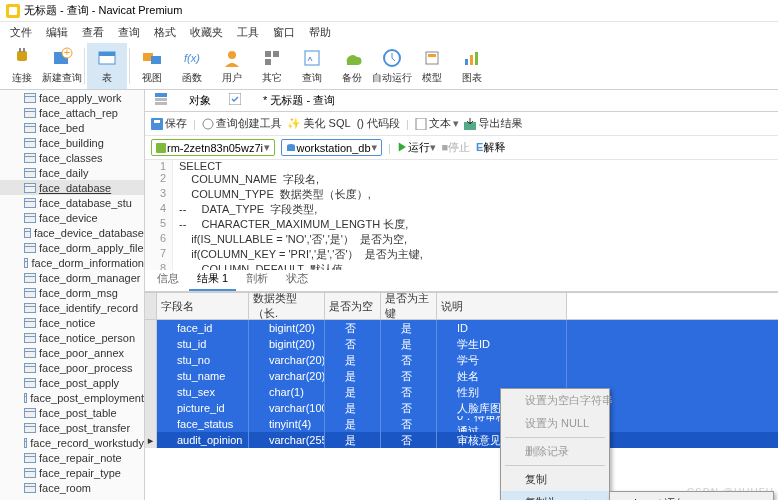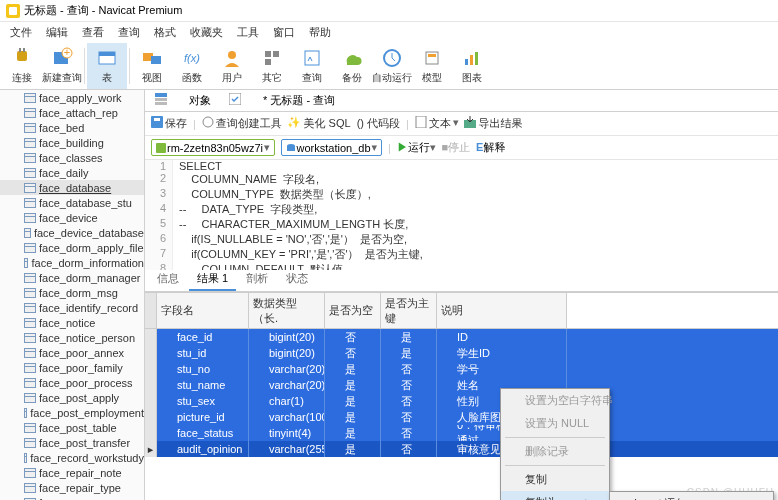--- a/index.html
+++ b/index.html
@@ -16,34 +16,34 @@
 .main { display: flex; height: calc(500px - 90px); }
 .sidebar { width: 145px; border-right: 1px solid #d0d0d0; overflow: hidden; background: #fafafa; }
 .sidebar .treeitem { display: flex; align-items: center; height: 15px; padding-left: 24px; white-space: nowrap; color: #333; }
 .sidebar .treeitem.sel { background: #e5e5e5; text-decoration: underline; }
 .sidebar .tableic { width: 12px; height: 10px; background: #f0f0f0; border: 1px solid #7a9abf; margin-right: 3px; display: inline-block; position: relative; }
 .sidebar .tableic::before { content: ""; position: absolute; top: 2px; left: 0; right: 0; height: 1px; background: #7a9abf; }
 .content { flex: 1; display: flex; flex-direction: column; overflow: hidden; }
 .tabbar { height: 22px; display: flex; align-items: center; border-bottom: 1px solid #d0d0d0; padding-left: 6px; gap: 10px; }
 .tabbar .tab { display: flex; gap: 22px; padding: 2px 4px; }
 .toolrow { height: 24px; display: flex; align-items: center; padding: 0 6px; gap: 6px; background: #fff; border-bottom: 1px solid #e5e5e5; }
-.toolrow .btn { display: flex; align-items: flex-start; gap: 2px; color: #333; }
+.toolrow .btn { display: flex; align-items: center; gap: 2px; color: #333; }
 .connrow { height: 24px; display: flex; align-items: center; padding: 0 6px; gap: 6px; background: #fff; border-bottom: 1px solid #e5e5e5; }
 .dropdown { border: 1px solid #7fba3c; border-radius: 2px; padding: 1px 4px; display: flex; align-items: center; gap: 1px; background: #fff; }
 .dropdown.db { border-color: #4a90d9; }
 .editor { height: 110px; background: #fff; overflow: hidden; font-family: Consolas, monospace; }
 .editor .line { display: flex; }
 .editor .gutter { width: 28px; text-align: right; padding-right: 6px; color: #999; background: #fafafa; border-right: 1px solid #eee; }
 .editor .code { padding-left: 6px; white-space: pre; color: #333; }
 .kw { color: #0070c0; }
 .cmt { color: #888; }
 .rtabs { height: 22px; display: flex; align-items: flex-end; border-bottom: 1px solid #d0d0d0; padding-left: 4px; gap: 2px; }
 .rtabs .rtab { padding: 3px 8px; color: #666; border-bottom: 2px solid transparent; }
 .rtabs .rtab.active { color: #000; border-bottom: 2px solid #4a90d9; }
-.reshdr { height: 37px; background: #fff; display: flex; border-bottom: 1px solid #ccc; border-top: 1px solid #ccc; }
+.reshdr { height: 28px; background: #fff; display: flex; border-bottom: 1px solid #ccc; border-top: 1px solid #ccc; }
 .reshdr .cell { border-right: 1px solid #ccc; padding: 2px 4px; display: flex; align-items: center; color: #333; background: #f5f5f5; }
 .resrow { height: 16px; display: flex; background: #2d6cdf; color: #fff; }
 .resrow .cell { border-right: 1px solid #5a8ce0; padding: 1px 20px; display: flex; align-items: center; overflow: hidden; }
 .resrow.last { background: #1a56c4; }
 .rowptr { width: 12px; background: #e5e5e5; border-right: 1px solid #ccc; color: #333; display: flex; align-items: center; justify-content: center; }
 .contextmenu { position: absolute; background: #f0f0f0; border: 1px solid #999; box-shadow: 2px 2px 4px rgba(0,0,0,0.3); z-index: 100; }
 .contextmenu .mi { padding: 4px 18px 4px 24px; color: #333; white-space: nowrap; display: flex; justify-content: space-between; gap: 20px; }
 .contextmenu .mi.disabled { color: #999; }
 .contextmenu .mi.hover { background: #d6e8f5; }
 .contextmenu .sep { height: 1px; background: #ccc; margin: 2px 4px; }
@@ -261,24 +261,20 @@
       <div class="treeitem">
         <span class="tableic"></span>
         <span>face_notice_person</span>
       </div>
       <div class="treeitem">
         <span class="tableic"></span>
         <span>face_poor_annex</span>
       </div>
       <div class="treeitem">
         <span class="tableic"></span>
-        <span>face_poor_family</span>
-      </div>
-      <div class="treeitem">
-        <span class="tableic"></span>
         <span>face_poor_process</span>
       </div>
       <div class="treeitem">
         <span class="tableic"></span>
         <span>face_post_apply</span>
       </div>
       <div class="treeitem">
         <span class="tableic"></span>
         <span>face_post_employment</span>
       </div>

